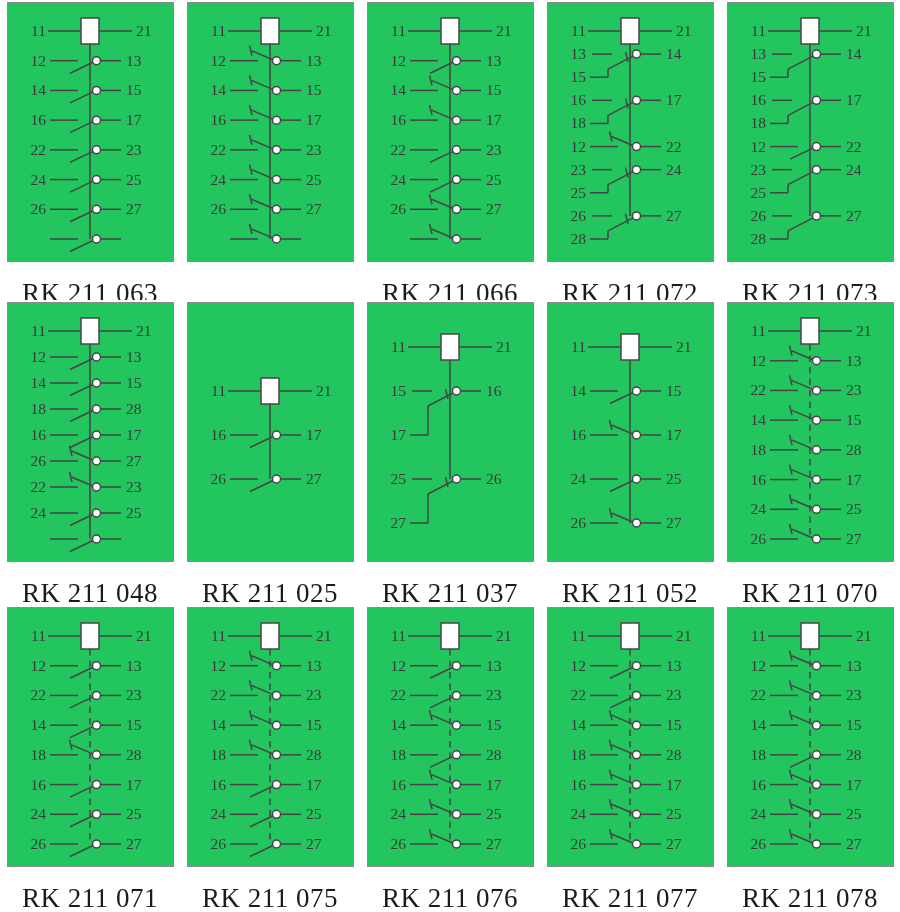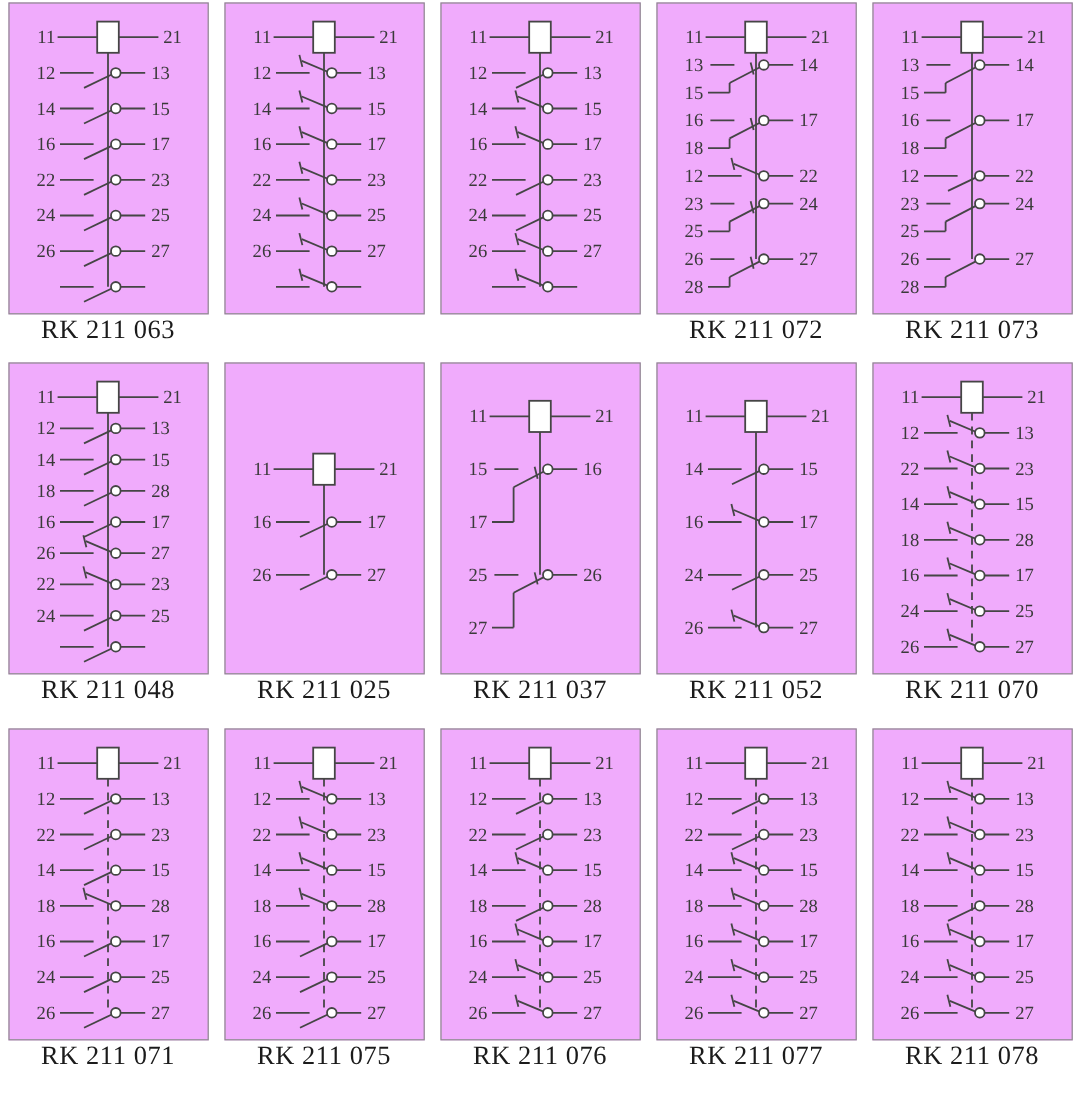--- a/index.html
+++ b/index.html
@@ -1,22 +1,22 @@
 <!DOCTYPE html>
 <html style="--border: #8c8c8c; --caption: #1b1b1b; --text: #3a3a3a;"><head>
 <meta charset="utf-8">
 <style>
   html,body{margin:0;padding:0;}
   body{width:900px;height:912px;background:#ffffff;overflow:hidden;}
   .grid{display:grid;grid-template-columns:repeat(5,180px);grid-template-rows:300px 305px 307px;width:900px;height:912px;}
   .cell{overflow:hidden;}
-  .box{margin:2px auto 0;width:165px;height:258px;border:1px solid var(--border,#8c8c8c);background:#f0abfc;}
+  .box{margin:2px auto 0;width:165px;height:258px;border:1px solid var(--border,#8c8c8c);background:#22c55e;}
   .box svg{display:block;width:165px;height:258px;}
-  .cap{margin-top:0;text-align:center;font-family:"Liberation Serif","DejaVu Serif",serif;
-       font-size:22px;color:var(--caption,#1b1b1b);letter-spacing:0.5px;white-space:nowrap;}
+  .cap{margin-top:16px;text-align:center;font-family:"Liberation Serif","DejaVu Serif",serif;
+       font-size:27px;color:var(--caption,#1b1b1b);letter-spacing:0.5px;white-space:nowrap;}
   svg text{font-family:"Liberation Serif","DejaVu Serif",serif;font-size:15.5px;fill:var(--text,#3a3a3a);}
 </style>
 </head>
 <body>
 
 <div class="grid">
   <div class="cell">
     <div class="box">
         <svg viewBox="0 0 165 258">
           <line x1="82" y1="41" x2="82" y2="236" stroke="#454545" stroke-width="1.5"></line>
@@ -176,20 +176,21 @@
           <line x1="92.5" y1="206.28571428571428" x2="113" y2="206.28571428571428" stroke="#454545" stroke-width="1.5"></line>
           <text x="38" y="211.28571428571428" text-anchor="end">26</text>
           <text x="118" y="211.28571428571428" text-anchor="start">27</text>
           <line x1="42" y1="236" x2="70" y2="236" stroke="#454545" stroke-width="1.5"></line>
           <line x1="63.5" y1="226" x2="86" y2="235.5" stroke="#454545" stroke-width="1.5"></line>
           <line x1="61.5" y1="221" x2="64" y2="231" stroke="#454545" stroke-width="1.5"></line>
           <circle cx="88.5" cy="236" r="4" fill="#ffffff" stroke="#454545" stroke-width="1.5"></circle>
           <line x1="92.5" y1="236" x2="113" y2="236" stroke="#454545" stroke-width="1.5"></line>
         </svg>
       </div>
+    <div class="cap">RK 211 066</div>
   </div>
   <div class="cell">
     <div class="box">
         <svg viewBox="0 0 165 258">
           <line x1="82" y1="41" x2="82" y2="212.88888888888889" stroke="#454545" stroke-width="1.5"></line>
           <line x1="40" y1="28" x2="73" y2="28" stroke="#454545" stroke-width="1.5"></line>
           <rect x="73" y="15" width="18" height="26" fill="#ffffff" stroke="#454545" stroke-width="1.5"></rect>
           <line x1="91" y1="28" x2="124" y2="28" stroke="#454545" stroke-width="1.5"></line>
           <text x="38" y="33" text-anchor="end">11</text>
           <text x="128" y="33" text-anchor="start">21</text>

